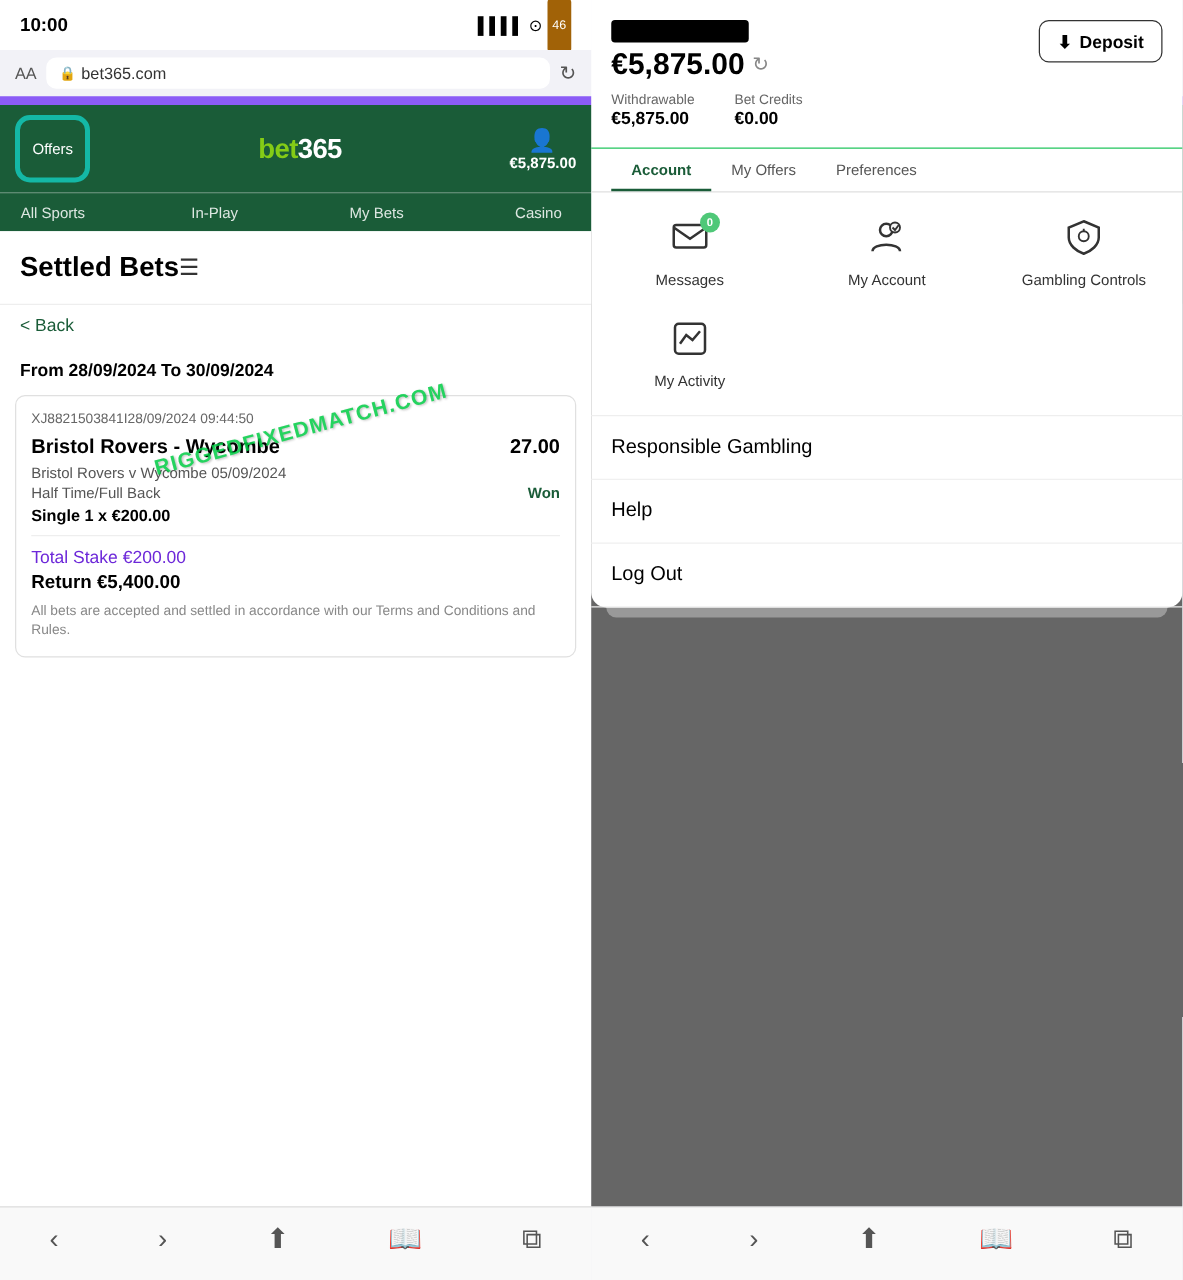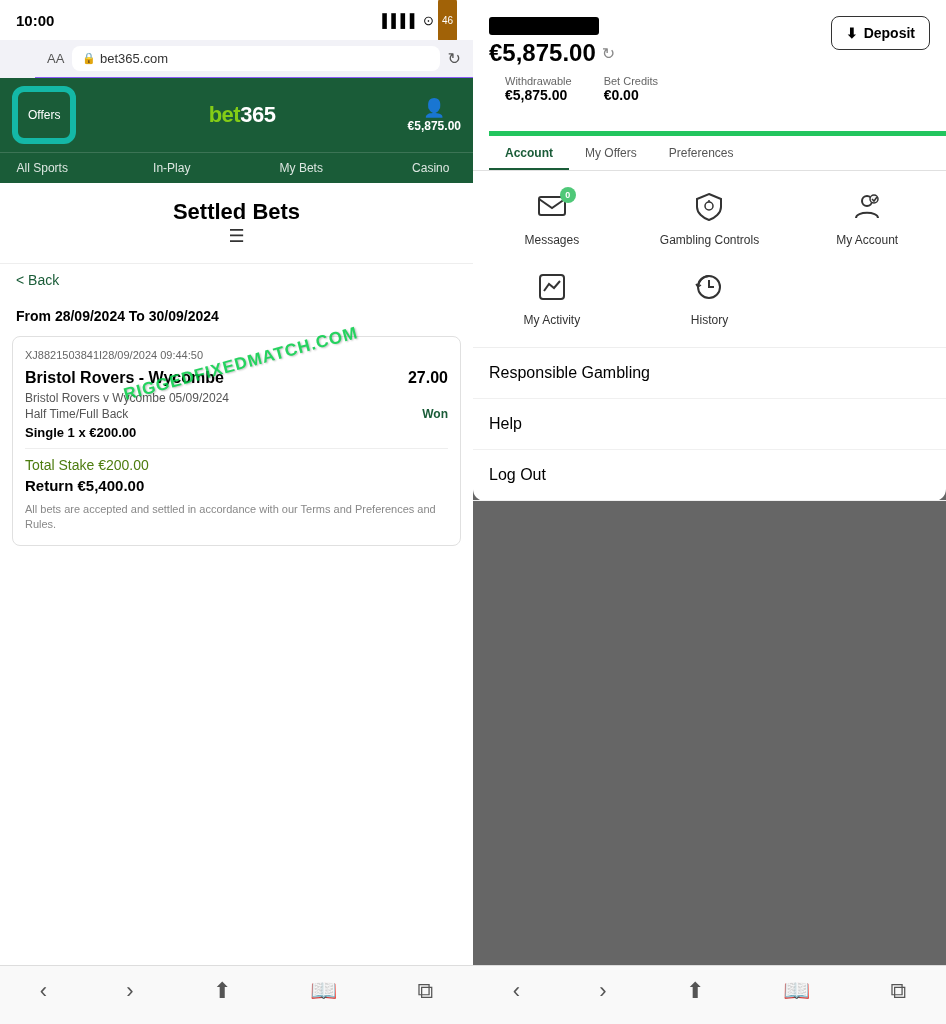--- a/index.html
+++ b/index.html
@@ -11,68 +11,68 @@
     
     .screen { width: 473px; display: flex; flex-direction: column; background: #f2f2f7; }
 
     
     .status-bar { display: flex; justify-content: space-between; align-items: center; padding: 8px 16px; background: white; height: 40px; }
     .status-time { font-size: 15px; font-weight: 600; color: #000; }
     .status-icons { display: flex; align-items: center; gap: 4px; font-size: 13px; color: #000; }
     .battery-badge { background: #a16207; color: white; font-size: 10px; padding: 16px 4px; border-radius: 3px; }
 
     
-    .browser-bar { display: flex; align-items: center; padding: 6px 12px; background: #f2f2f7; gap: 8px; border-bottom: 1px solid #8b5cf6; margin-left: 35px; }
+    .browser-bar { display: flex; align-items: center; padding: 6px 12px; background: #f2f2f7; gap: 8px; border-bottom: 7px solid #8b5cf6; }
     .browser-aa { font-size: 13px; color: #555; font-weight: 500; }
     .browser-url-container { flex: 1; display: flex; align-items: center; background: white; border-radius: 8px; padding: 5px 10px; gap: 4px; }
     .lock-icon { font-size: 11px; color: #555; }
     .browser-url { font-size: 13px; color: #333; }
     .refresh-icon { font-size: 16px; color: #555; }
 
     
     .app-header { background: #1a5c38; padding: 8px 12px; display: flex; align-items: center; justify-content: space-between; }
-    .offers-btn { border: 6px solid #14b8a6; color: white; background: transparent; border-radius: 12px; padding: 16px 10px; font-size: 12px; }
+    .offers-btn { border: 4px solid #14b8a6; color: white; background: transparent; border-radius: 12px; padding: 16px 10px; font-size: 12px; }
     .logo { color: white; font-size: 22px; font-weight: 800; letter-spacing: -0.5px; }
     .logo span { color: #84cc16; }
     .account-area { display: flex; flex-direction: column; align-items: center; color: white; font-size: 11px; }
     .account-icon { font-size: 18px; }
     .account-balance { font-weight: 600; font-size: 12px; }
 
     
     .nav-bar { background: #1a5c38; display: flex; border-top: 1px solid rgba(255,255,255,0.15); gap: 45px; }
     .nav-item { flex: 1; text-align: center; color: rgba(255,255,255,0.85); font-size: 12px; padding: 8px 4px; font-weight: 500; }
 
     
     .content { flex: 1; overflow-y: auto; background: white; }
-    .page-header { display: flex; justify-content: flex-start; align-items: center; padding: 16px; border-bottom: 1px solid #eee; flex-direction: column; }
+    .page-header { display: flex; justify-content: flex-start; align-items: center; padding: 16px; border-bottom: 1px solid #eee; }
     .page-title { font-size: 22px; font-weight: 700; color: #000; }
     .menu-icon { font-size: 18px; color: #333; }
     .back-link { color: #1a5c38; font-size: 14px; padding: 8px 16px; display: block; }
 
     
     .date-range { font-size: 14px; font-weight: 600; color: #000; padding: 12px 16px; }
     .bet-card { background: white; margin: 0 12px 8px; border: 1px solid #e0e0e0; border-radius: 8px; padding: 12px; }
     .bet-ref-row { display: flex; font-size: 11px; color: #666; margin-bottom: 8px; }
     .bet-match { font-size: 16px; font-weight: 700; color: #000; }
     .bet-match-row { display: flex; justify-content: space-between; align-items: center; margin-bottom: 4px; }
     .bet-odds { font-size: 16px; font-weight: 600; }
     .bet-desc { font-size: 12px; color: #555; margin-bottom: 2px; }
     .bet-type-row { display: flex; justify-content: space-between; font-size: 12px; color: #555; margin-bottom: 4px; }
     .won-badge { color: #1a5c38; font-weight: 700; }
     .bet-single { font-size: 13px; font-weight: 600; color: #000; margin-bottom: 8px; }
     .divider { border: none; border-top: 1px solid #eee; margin: 8px 0; }
-    .stake-row { font-size: 14px; color: #4d7c0f; margin-bottom: 4px; }
+    .stake-row { font-size: 14px; color: #6d28d9; margin-bottom: 4px; }
     .return-row { font-size: 15px; font-weight: 700; color: #000; }
     .disclaimer { font-size: 11px; color: #888; margin-top: 8px; line-height: 1.4; }
 
     
     .screen-right { position: relative; }
     .account-panel { position: absolute; top: 0; left: 0; right: 0; background: white; z-index: 10; border-radius: 0 0 12px 12px; }
     .panel-balance-row { display: flex; justify-content: space-between; align-items: flex-start; padding: 16px 16px 8px; }
-    .sub-balances { display: flex; gap: 32px; padding: 0 16px 28px; border-bottom: 5px solid #22c55e; margin-left: 16px; }
+    .sub-balances { display: flex; gap: 32px; padding: 0 16px 16px; border-bottom: 1px solid #22c55e; }
     .sub-bal-label { font-size: 11px; color: #666; }
     .sub-bal-val { font-size: 14px; font-weight: 600; color: #000; }
 
     
     .account-tabs { display: flex; border-bottom: 1px solid #e0e0e0; padding: 0 16px; }
     .account-tab { padding: 10px 16px; font-size: 12px; color: #555; cursor: pointer; position: relative; }
     .account-tab.active { color: #1a5c38; font-weight: 600; }
     .account-tab.active::after { content: ''; position: absolute; bottom: 0; left: 0; right: 0; height: 2px; background: #1a5c38; }
 
     
@@ -171,21 +171,21 @@
         <div class="stake-row">
           <span>Total Stake</span>
           <span>€200.00</span>
         </div>
 
         <div class="return-row">
           <span>Return</span>
           <span>€5,400.00</span>
         </div>
 
-        <div class="disclaimer">All bets are accepted and settled in accordance with our Terms and Preferences and Rules.</div>
+        <div class="disclaimer">All bets are accepted and settled in accordance with our Terms and Conditions and Rules.</div>
       </div>
 
       <div style="position:relative; height: 1px;">
         <div class="watermark" style="position:absolute; top:-200px; left:120px; transform:rotate(-15deg); color:#00cc44; font-size:17px; font-weight:900; opacity:0.85; white-space:nowrap; letter-spacing:1px;">RIGGEDFIXEDMATCH.COM</div>
       </div>
     </div>
 
     <div class="bottom-bar">
       <span class="bottom-icon">‹</span>
       <span class="bottom-icon">›</span>
@@ -293,61 +293,50 @@
               <path d="M3 8 L16 17 L29 8" fill="none" stroke="#333" stroke-width="2"></path>
             </svg>
             <div class="notification-badge">0</div>
           </div>
           <span class="account-icon-label">Messages</span>
         </div>
 
         <div class="account-icon-item">
           <div class="account-icon-wrap">
             <svg width="32" height="32" viewBox="0 0 32 32">
-              <path d="M16 3 L28 8 L28 16 C28 22 22 27 16 29 C10 27 4 22 4 16 L4 8 Z" fill="none" stroke="#333" stroke-width="2"></path>
-              <circle cx="16" cy="15" r="4" fill="none" stroke="#333" stroke-width="1.5"></circle>
-              <line x1="16" y1="11" x2="16" y2="9" stroke="#333" stroke-width="1.5"></line>
-            </svg>
-          </div>
-          <span class="account-icon-label">Gambling Controls</span>
-        </div>
-
-        <div class="account-icon-item">
-          <div class="account-icon-wrap">
-            <svg width="32" height="32" viewBox="0 0 32 32">
               <circle cx="16" cy="10" r="5" fill="none" stroke="#333" stroke-width="2"></circle>
               <path d="M5 27 C5 20 27 20 27 27" fill="none" stroke="#333" stroke-width="2"></path>
               <circle cx="23" cy="8" r="4" fill="#f5f5f5" stroke="#333" stroke-width="1.5"></circle>
               <path d="M21 8 L23 10 L26 6" fill="none" stroke="#333" stroke-width="1.5"></path>
             </svg>
           </div>
           <span class="account-icon-label">My Account</span>
+        </div>
+
+        <div class="account-icon-item">
+          <div class="account-icon-wrap">
+            <svg width="32" height="32" viewBox="0 0 32 32">
+              <path d="M16 3 L28 8 L28 16 C28 22 22 27 16 29 C10 27 4 22 4 16 L4 8 Z" fill="none" stroke="#333" stroke-width="2"></path>
+              <circle cx="16" cy="15" r="4" fill="none" stroke="#333" stroke-width="1.5"></circle>
+              <line x1="16" y1="11" x2="16" y2="9" stroke="#333" stroke-width="1.5"></line>
+            </svg>
+          </div>
+          <span class="account-icon-label">Gambling Controls</span>
         </div>
 
         <div class="account-icon-item">
           <div class="account-icon-wrap">
             <svg width="32" height="32" viewBox="0 0 32 32">
               <rect x="4" y="4" width="24" height="24" rx="3" fill="none" stroke="#333" stroke-width="2"></rect>
               <polyline points="8,20 13,13 18,17 24,10" fill="none" stroke="#333" stroke-width="2"></polyline>
             </svg>
           </div>
           <span class="account-icon-label">My Activity</span>
         </div>
 
-        <div class="account-icon-item">
-          <div class="account-icon-wrap">
-            <svg width="32" height="32" viewBox="0 0 32 32">
-              <circle cx="16" cy="16" r="11" fill="none" stroke="#333" stroke-width="2"></circle>
-              <polyline points="16,9 16,16 21,16" fill="none" stroke="#333" stroke-width="2"></polyline>
-              <path d="M5 16 C5 10 10 5 16 5" fill="none" stroke="#333" stroke-width="2" stroke-dasharray="0"></path>
-              <path d="M5 16 L3 13 M5 16 L8 14" fill="none" stroke="#333" stroke-width="1.5"></path>
-            </svg>
-          </div>
-          <span class="account-icon-label">History</span>
-        </div>
       </div>
 
       <div class="panel-menu-item">Responsible Gambling</div>
       <div class="panel-menu-item">Help</div>
       <div class="panel-menu-item">Log Out</div>
     </div>
 
     <div class="bottom-bar">
       <span class="bottom-icon">‹</span>
       <span class="bottom-icon">›</span>

